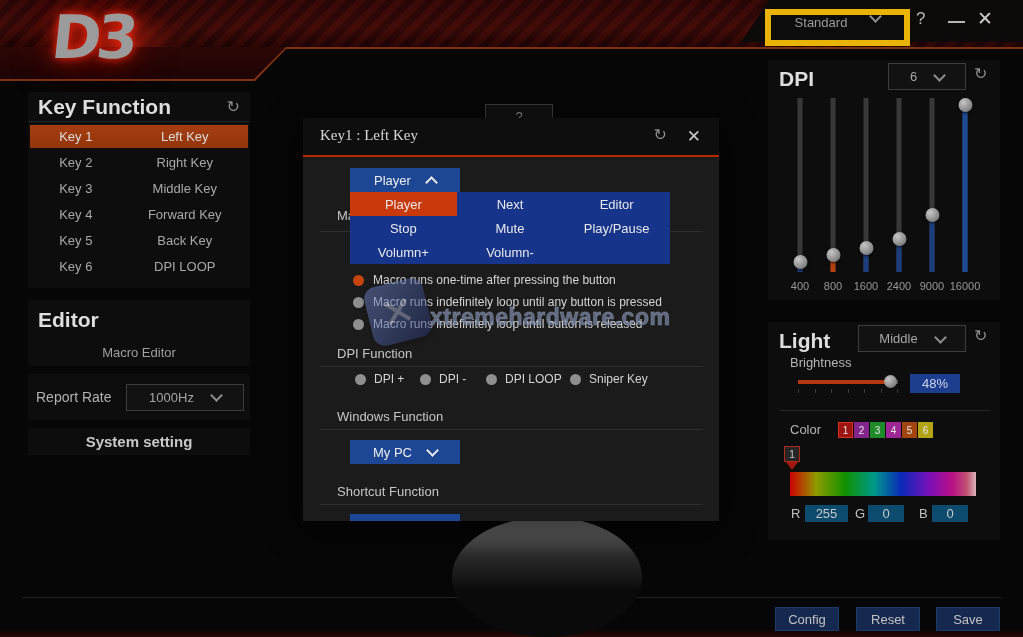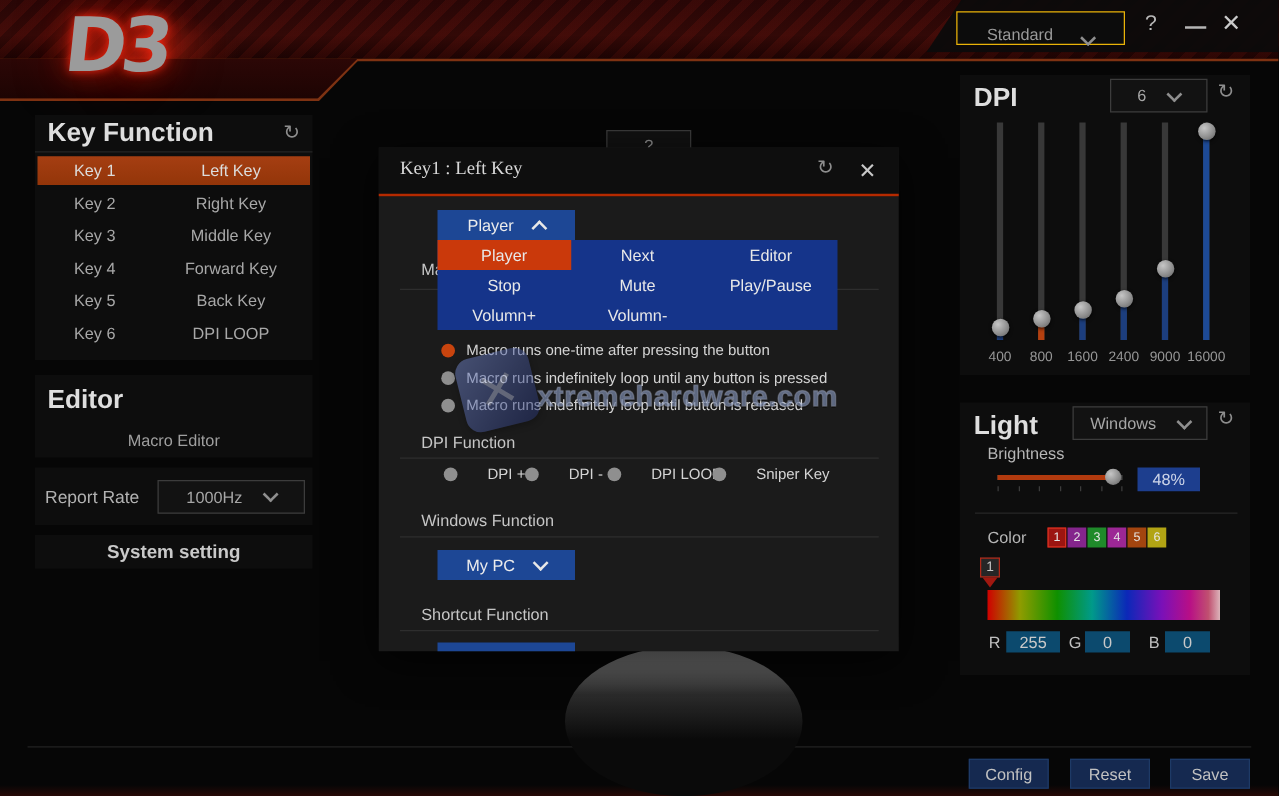--- a/index.html
+++ b/index.html
@@ -17,22 +17,22 @@
   #hdr-corner{position:absolute;top:0;left:735px;width:288px;height:42px;background:#0b0b0b;
     clip-path:polygon(34px 0,100% 0,100% 100%,6px 100%);opacity:.93;}
   #hdr-left-border{position:absolute;top:47px;left:0;width:288px;height:34px;background:#7e3212;
     clip-path:polygon(0 0,288px 0,255px 100%,0 100%);}
   #hdr-left{position:absolute;top:47px;left:0;width:286px;height:32px;
     background:linear-gradient(180deg,#2c0706,#1d0403);
     clip-path:polygon(0 0,286px 0,254px 100%,0 100%);}
   #logo{position:absolute;top:1px;left:52px;font-family:"DejaVu Sans",sans-serif;font-size:60px;
     font-weight:bold;color:#9b9b9b;letter-spacing:-5px;transform:skewX(-6deg);line-height:72px;
     text-shadow:0 0 8px rgba(255,40,15,.9),0 0 22px rgba(220,30,10,.7),0 0 42px rgba(180,20,10,.55);}
-  #std-dd{position:absolute;top:9px;left:765px;width:133px;height:25px;border:1px solid #eab308;
-    background:rgba(12,12,12,.88);display:flex;align-items:flex-end;justify-content:center;gap:24px;
+  #std-dd{position:absolute;top:9px;left:765px;width:133px;height:25px;border:6px solid #eab308;
+    background:rgba(12,12,12,.88);display:flex;align-items:flex-start;justify-content:center;gap:24px;
     color:#9a9a9a;font-size:13px;}
   .chev{width:7px;height:7px;border-right:2px solid #8f8f8f;border-bottom:2px solid #8f8f8f;
     transform:rotate(45deg);display:inline-block;margin-top:-3px;}
   .chev.up{transform:rotate(-135deg);margin-top:4px;}
   .chev.lite{border-color:#e8e8e8;}
   #help-q{position:absolute;top:9px;left:916px;font-size:17px;color:#b8b8b8;cursor:default;}
   #min-btn{position:absolute;top:21px;left:948px;width:17px;border-top:2px solid #b5b5b5;}
   #close-btn{position:absolute;top:7px;left:977px;font-size:19px;color:#cacaca;}
 
   
@@ -132,21 +132,21 @@
   .m-div{position:absolute;left:17px;width:383px;height:1px;background:#2e2e2e;}
   .blue-dd{position:absolute;left:47px;width:110px;height:24px;background:#1d4795;color:#ececec;
     font-size:13px;display:flex;align-items:center;justify-content:center;gap:16px;}
   #m-menu{position:absolute;left:47px;top:74px;width:320px;height:72px;background:#15348a;z-index:5;
     display:grid;grid-template-columns:repeat(3,1fr);grid-auto-rows:24px;}
   .mi{font-size:13px;color:#e8e8e8;display:flex;align-items:center;justify-content:center;}
   .mi.sel{background:#ca390b;}
   .ropt{position:absolute;left:50px;display:flex;align-items:center;gap:9px;}
   .rdot{width:11px;height:11px;border-radius:50%;}
   .rlbl{font-size:12px;color:#d4d4d4;white-space:nowrap;}
-  .dpi-opt{position:absolute;top:254px;display:flex;align-items:center;gap:24px;}
+  .dpi-opt{position:absolute;top:254px;display:flex;align-items:center;gap:8px;}
   #m-partial{position:absolute;left:47px;top:396px;width:110px;height:7px;background:#1d4795;}
 
   
   #wm{position:absolute;left:360px;top:272px;width:330px;height:90px;z-index:20;pointer-events:none;}
   #wm-badge{position:absolute;left:8px;top:10px;width:60px;height:60px;border-radius:12px;
     transform:rotate(-14deg);opacity:.5;
     background:linear-gradient(135deg,#7286c9,#23306e);box-shadow:0 2px 6px rgba(0,0,0,.5);}
   #wm-x{position:absolute;left:0;top:0;width:60px;height:60px;display:flex;align-items:center;
     justify-content:center;font-size:40px;color:#ccd2ec;opacity:.75;}
   #wm-text{position:absolute;left:70px;top:32px;font-size:23px;font-weight:bold;letter-spacing:.5px;
@@ -279,21 +279,21 @@
           <div class="vthumb"></div>
         </div>
       </div>
       <div class="vlabel">16000</div>
     </div>
   </div>
 
   <div class="panel" id="p-light">
     <span class="ptitle" id="light-title">Light</span>
     <div class="dd-dark" id="light-dd">
-      <span>Windows</span>
+      <span>Middle</span>
       <span class="chev"></span>
     </div>
     <span class="refresh" id="light-refresh">↻</span>
 
     <div id="bright-lbl">Brightness</div>
     <div id="bright-track">
       <div id="bright-fill" style="width: 92%;">
         <div id="bright-thumb"></div>
       </div>
     </div>

